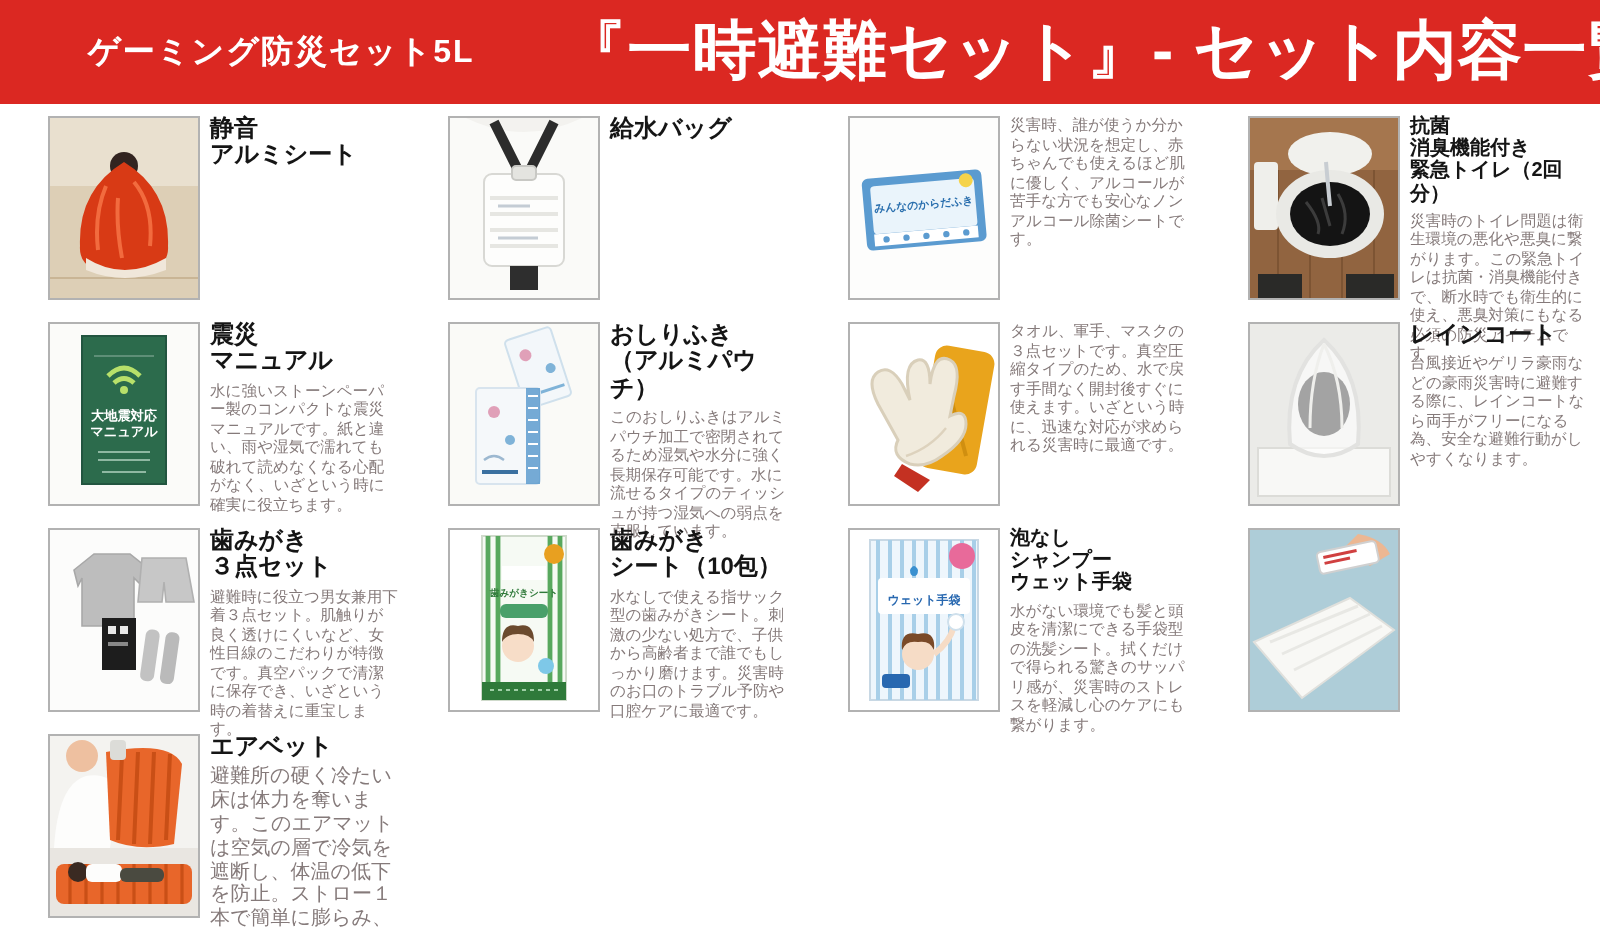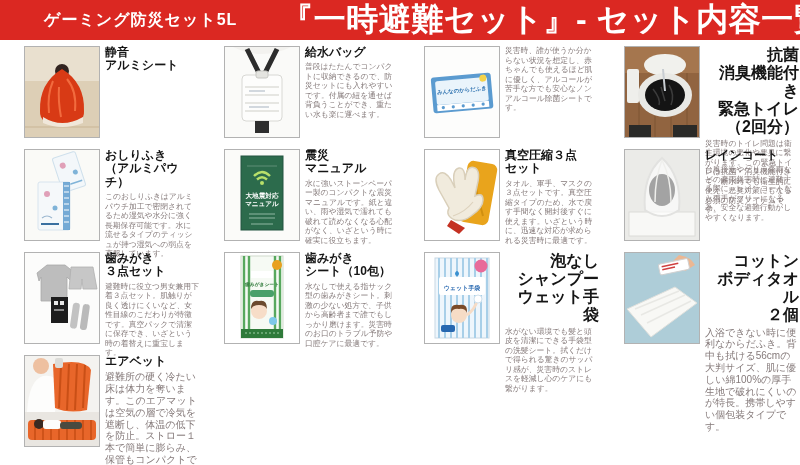--- a/index.html
+++ b/index.html
@@ -2,21 +2,21 @@
 <html><head>
 <meta charset="utf-8">
 <style>
   html,body{margin:0;padding:0;}
   body{
     width:800px;height:465px;position:relative;overflow:hidden;
     background:#ffffff;
     font-family:"Liberation Sans","DejaVu Sans",sans-serif;
   }
   .header{
-    height:40px;background:var(--header-bg,#db2822);
+    height:52px;background:var(--header-bg,#db2822);
     display:flex;align-items:center;color:#fff;gap:18px;
   }
   .kit-label{
     font-size:16px;font-weight:bold;margin-left:44px;letter-spacing:1px;white-space:nowrap;
   }
   .main-title{
     font-size:32px;font-weight:bold;margin-left:26px;letter-spacing:0.5px;white-space:nowrap;
   }
   .grid{
     padding-top:6px;
@@ -30,21 +30,21 @@
   .photo{
     width:74px;height:90px;border:1px solid #b2b2b2;flex:none;margin-right:5px;
     overflow:hidden;background:#fff;
   }
   .photo svg{display:block;width:100%;height:100%;}
   .txt{flex:1;min-width:0;padding-right:1px;}
   .title{
     margin:0 0 3px;font-size:12px;line-height:1.12;font-weight:bold;
     color:var(--title-color,#151515);white-space:pre-line;
   }
-  .card.small .title{font-size:16px;text-align:right;}
+  .card.small .title{font-size:10px;}
   .desc{
     margin:0;font-size:7.8px;line-height:1.22;
     color:var(--desc-color,#857a7a);
   }
   .card.tight .desc{font-size:10px;line-height:1.18;}
 </style>
 </head>
 <body style="--header-bg: #db2822; --title-color: #151515; --desc-color: #857a7a;">
 
 <div class="header">
@@ -80,21 +80,20 @@
         <path d="M22 2 L36 30 M52 2 L38 30" stroke="#2c2c2c" stroke-width="5" fill="none"></path>
         <rect x="17" y="28" width="40" height="46" rx="4" fill="#fdfdfc" stroke="#d8d8d4"></rect>
         <rect x="31" y="24" width="12" height="7" rx="2" fill="#e4e4e0" stroke="#c8c8c4"></rect>
         <path d="M20 40 H54 M20 48 H54 M20 56 H54 M20 64 H54" stroke="#e6e6e2" stroke-width="2"></path>
         <path d="M24 44 H40 M24 60 H44" stroke="#c4ccd4" stroke-width="1.5"></path>
         <rect x="30" y="74" width="14" height="12" fill="#2e2e2e"></rect>
       </svg>
     </div>
     <div class="txt">
       <h3 class="title">給水バッグ</h3>
-      <p class="desc">普段はたたんでコンパクトに収納できるので、防災セットにも入れやすいです。付属の紐を通せば背負うことができ、重たい水も楽に運べます。</p>
     </div>
   </div>
 
   <div class="card">
     <div class="photo">
       <svg viewBox="0 0 74 90">
         <rect width="74" height="90" fill="#fdfdfc"></rect>
         <g transform="rotate(-5 37 45)">
           <rect x="7" y="28" width="60" height="36" rx="3" fill="#5b9bd0"></rect>
           <rect x="11" y="32" width="52" height="24" rx="2" fill="#eaf4fb"></rect>
@@ -134,20 +133,42 @@
       <h3 class="title">抗菌
 消臭機能付き
 緊急トイレ（2回分）</h3>
       <p class="desc">災害時のトイレ問題は衛生環境の悪化や悪臭に繋がります。この緊急トイレは抗菌・消臭機能付きで、断水時でも衛生的に使え、悪臭対策にもなる必須の防災アイテムです。</p>
     </div>
   </div>
 
   <div class="card">
     <div class="photo">
       <svg viewBox="0 0 74 90">
+        <rect width="74" height="90" fill="#fbfbf9"></rect>
+        <rect x="16" y="6" width="42" height="74" fill="#2c6b4c" stroke="#225540"></rect>
+        <g>
+          <path d="M29 26 Q37 18 45 26 M32 29.5 Q37 25 42 29.5" stroke="#b8e06a" stroke-width="2.4" fill="none"></path>
+          <circle cx="37" cy="33" r="2" fill="#b8e06a"></circle>
+        </g>
+        <path d="M22 16 H52" stroke="#5e8f77" stroke-width="1"></path>
+        <text x="37" y="48" font-size="6.6" font-weight="bold" fill="#ffffff" text-anchor="middle">大地震対応</text>
+        <text x="37" y="56" font-size="6.6" font-weight="bold" fill="#ffffff" text-anchor="middle">マニュアル</text>
+        <path d="M24 64 H50 M24 68 H50 M26 74 H48" stroke="#8fb8a2" stroke-width="1"></path>
+      </svg>
+    </div>
+    <div class="txt">
+      <h3 class="title">震災
+マニュアル</h3>
+      <p class="desc">水に強いストーンペーパー製のコンパクトな震災マニュアルです。紙と違い、雨や湿気で濡れても破れて読めなくなる心配がなく、いざという時に確実に役立ちます。</p>
+    </div>
+  </div>
+
+  <div class="card">
+    <div class="photo">
+      <svg viewBox="0 0 74 90">
         <rect width="74" height="90" fill="#fafaf7"></rect>
         <g transform="rotate(-18 44 22)">
           <rect x="32" y="4" width="24" height="36" rx="2" fill="#f3f7fa" stroke="#cfe0ec"></rect>
           <circle cx="40" cy="14" r="3" fill="#e0a0b8"></circle>
             <circle cx="50" cy="24" r="2.5" fill="#7fb3d8"></circle>
           <path d="M34 34 H54" stroke="#7fb3d8" stroke-width="1.5"></path>
         </g>
         <rect x="13" y="32" width="32" height="48" rx="2" fill="#f5f8fa" stroke="#d8e4ee"></rect>
         <rect x="38" y="32" width="7" height="48" fill="#4a90c8" opacity="0.75"></rect>
         <path d="M39 36 H44 M39 42 H44 M39 48 H44 M39 54 H44 M39 60 H44 M39 66 H44 M39 72 H44" stroke="#ffffff" stroke-width="1"></path>
@@ -160,53 +181,29 @@
     <div class="txt">
       <h3 class="title">おしりふき
 （アルミパウチ）</h3>
       <p class="desc">このおしりふきはアルミパウチ加工で密閉されてるため湿気や水分に強く長期保存可能です。水に流せるタイプのティッシュが持つ湿気への弱点を克服しています。</p>
     </div>
   </div>
 
   <div class="card">
     <div class="photo">
       <svg viewBox="0 0 74 90">
-        <rect width="74" height="90" fill="#fbfbf9"></rect>
-        <rect x="16" y="6" width="42" height="74" fill="#2c6b4c" stroke="#225540"></rect>
-        <g>
-          <path d="M29 26 Q37 18 45 26 M32 29.5 Q37 25 42 29.5" stroke="#b8e06a" stroke-width="2.4" fill="none"></path>
-          <circle cx="37" cy="33" r="2" fill="#b8e06a"></circle>
-        </g>
-        <path d="M22 16 H52" stroke="#5e8f77" stroke-width="1"></path>
-        <text x="37" y="48" font-size="6.6" font-weight="bold" fill="#ffffff" text-anchor="middle">大地震対応</text>
-        <text x="37" y="56" font-size="6.6" font-weight="bold" fill="#ffffff" text-anchor="middle">マニュアル</text>
-        <path d="M24 64 H50 M24 68 H50 M26 74 H48" stroke="#8fb8a2" stroke-width="1"></path>
-      </svg>
-    </div>
-    <div class="txt">
-      <h3 class="title">震災
-マニュアル</h3>
-      <p class="desc">水に強いストーンペーパー製のコンパクトな震災マニュアルです。紙と違い、雨や湿気で濡れても破れて読めなくなる心配がなく、いざという時に確実に役立ちます。</p>
-    </div>
-  </div>
-
-  <div class="card">
-    <div class="photo">
-      <svg viewBox="0 0 74 90">
         <rect width="74" height="90" fill="#ffffff"></rect>
         <rect x="38" y="12" width="30" height="62" rx="6" fill="#e9a41c" transform="rotate(10 53 43)"></rect>
         <path d="M46 20 L58 66" stroke="#d08f10" stroke-width="2"></path>
         <path d="M30 70 Q20 66 24 58 L14 40 Q8 28 14 24 Q20 20 26 30 L30 38 Q26 20 34 18 Q40 17 40 30 Q42 14 50 18 Q56 21 52 36 L50 46 Q58 42 58 50 Q58 58 46 66 Q38 72 30 70 Z" fill="#f1ebdd" stroke="#d9cfba" stroke-width="1.5"></path>
         <path d="M28 66 Q40 62 48 52" stroke="#ddd2bd" stroke-width="1.2" fill="none"></path>
         <path d="M26 70 L40 78 L34 84 L22 76 Z" fill="#c43122"></path>
       </svg>
     </div>
     <div class="txt">
-      <h3 class="title">真空圧縮３点
-セット</h3>
       <p class="desc">タオル、軍手、マスクの３点セットです。真空圧縮タイプのため、水で戻す手間なく開封後すぐに使えます。いざという時に、迅速な対応が求められる災害時に最適です。</p>
     </div>
   </div>
 
   <div class="card">
     <div class="photo">
       <svg viewBox="0 0 74 90">
         <rect width="74" height="90" fill="#ebebe8"></rect>
         <rect x="4" y="62" width="66" height="24" fill="#f8f8f6" stroke="#dcdcd8"></rect>
         <ellipse cx="37" cy="40" rx="13" ry="16" fill="#1b1b1b"></ellipse>
@@ -300,26 +297,20 @@
         <rect width="74" height="90" fill="#aecdd8"></rect>
         <path d="M54 2 Q66 4 70 12 L60 18 Q52 12 48 8 Z" fill="#ecb792"></path>
         <g transform="rotate(-12 50 14)">
           <rect x="34" y="8" width="30" height="11" rx="2" fill="#ffffff" stroke="#d0d0d0"></rect>
           <path d="M37 11 H54 M37 14 H50" stroke="#d04040" stroke-width="1.5"></path>
         </g>
         <polygon points="2,56 50,34 72,50 26,84" fill="#f8f8f5" stroke="#e0e0dc"></polygon>
         <path d="M10 56 L54 38 M16 62 L60 42 M22 70 L66 48" stroke="#e8e8e4" stroke-width="1.5"></path>
       </svg>
     </div>
-    <div class="txt">
-      <h3 class="title">コットン
-ボディタオル
-２個</h3>
-      <p class="desc">入浴できない時に便利なからだふき。背中も拭ける56cmの大判サイズ、肌に優しい綿100%の厚手生地で破れにくいのが特長。携帯しやすい個包装タイプです。</p>
-    </div>
   </div>
 
   <div class="card tight">
     <div class="photo">
       <svg viewBox="0 0 74 90">
         <rect width="74" height="56" fill="#f4f3f0"></rect>
         <circle cx="16" cy="10" r="8" fill="#eec0a0"></circle>
         <path d="M2 56 Q4 24 18 20 Q30 18 34 28 L30 56 Z" fill="#fdfdfc"></path>
         <path d="M28 8 Q60 2 66 14 L62 54 Q44 58 30 52 Z" fill="#e8662a"></path>
         <path d="M36 10 L34 52 M44 8 L42 54 M52 8 L50 54 M60 9 L58 52" stroke="#c94f16" stroke-width="2" fill="none"></path>

